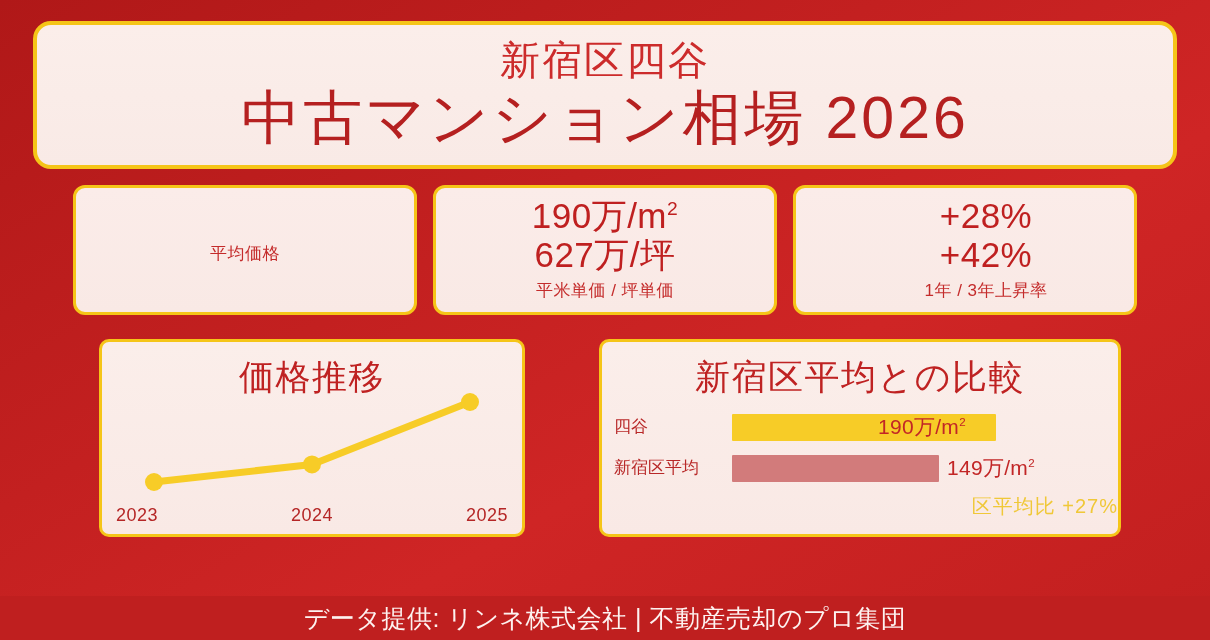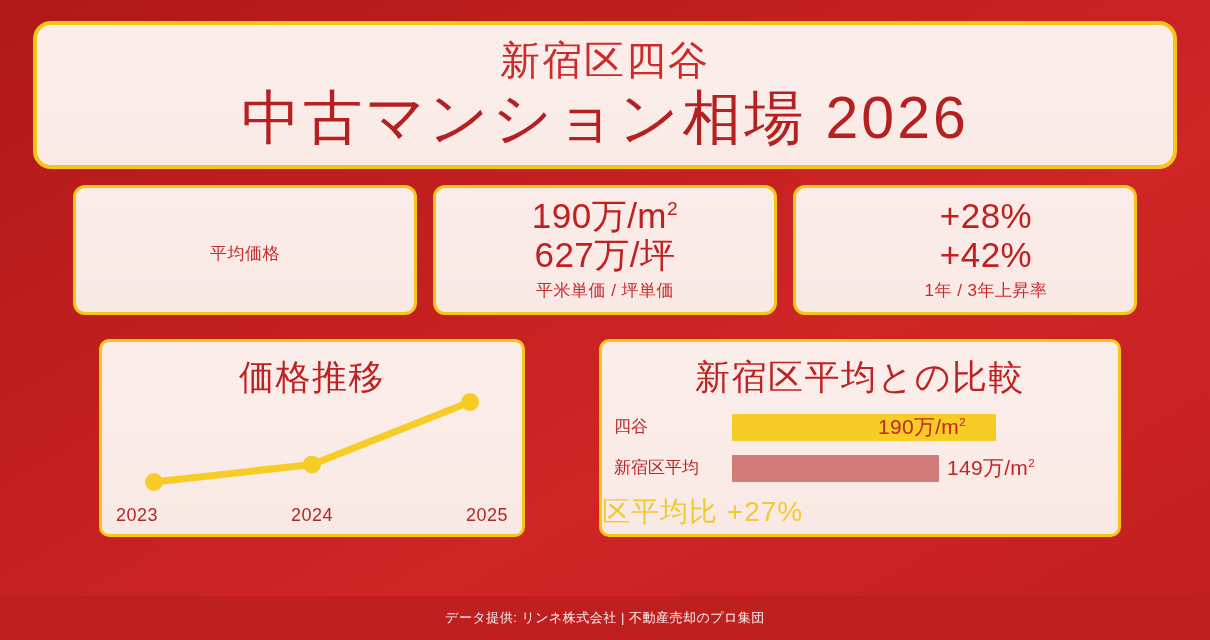--- a/index.html
+++ b/index.html
@@ -198,42 +198,42 @@
   .bar-value {
     position: absolute;
     top: 50%;
     transform: translateY(-50%);
     color: #c22626;
     font-size: 21px;
     white-space: nowrap;
     letter-spacing: 0.3px;
   }
   .compare-note {
-    text-align: left;
+    text-align: right;
     color: #f0c838;
-    font-size: 28px;
+    font-size: 20px;
     letter-spacing: 1px;
     margin-top: 9px;
   }
 
   
   .footer {
     position: absolute;
     left: 0;
     bottom: 0;
     width: 1210px;
     height: 44px;
     background: #bf1f1f;
     display: flex;
     align-items: center;
     justify-content: center;
   }
   .footer-text {
     color: #fdf2f0;
-    font-size: 13px;
+    font-size: 25px;
     letter-spacing: 0.5px;
     white-space: nowrap;
   }
 </style>
 </head>
 <body>
 
 <div id="infographic">
 
   <div class="title-card">

